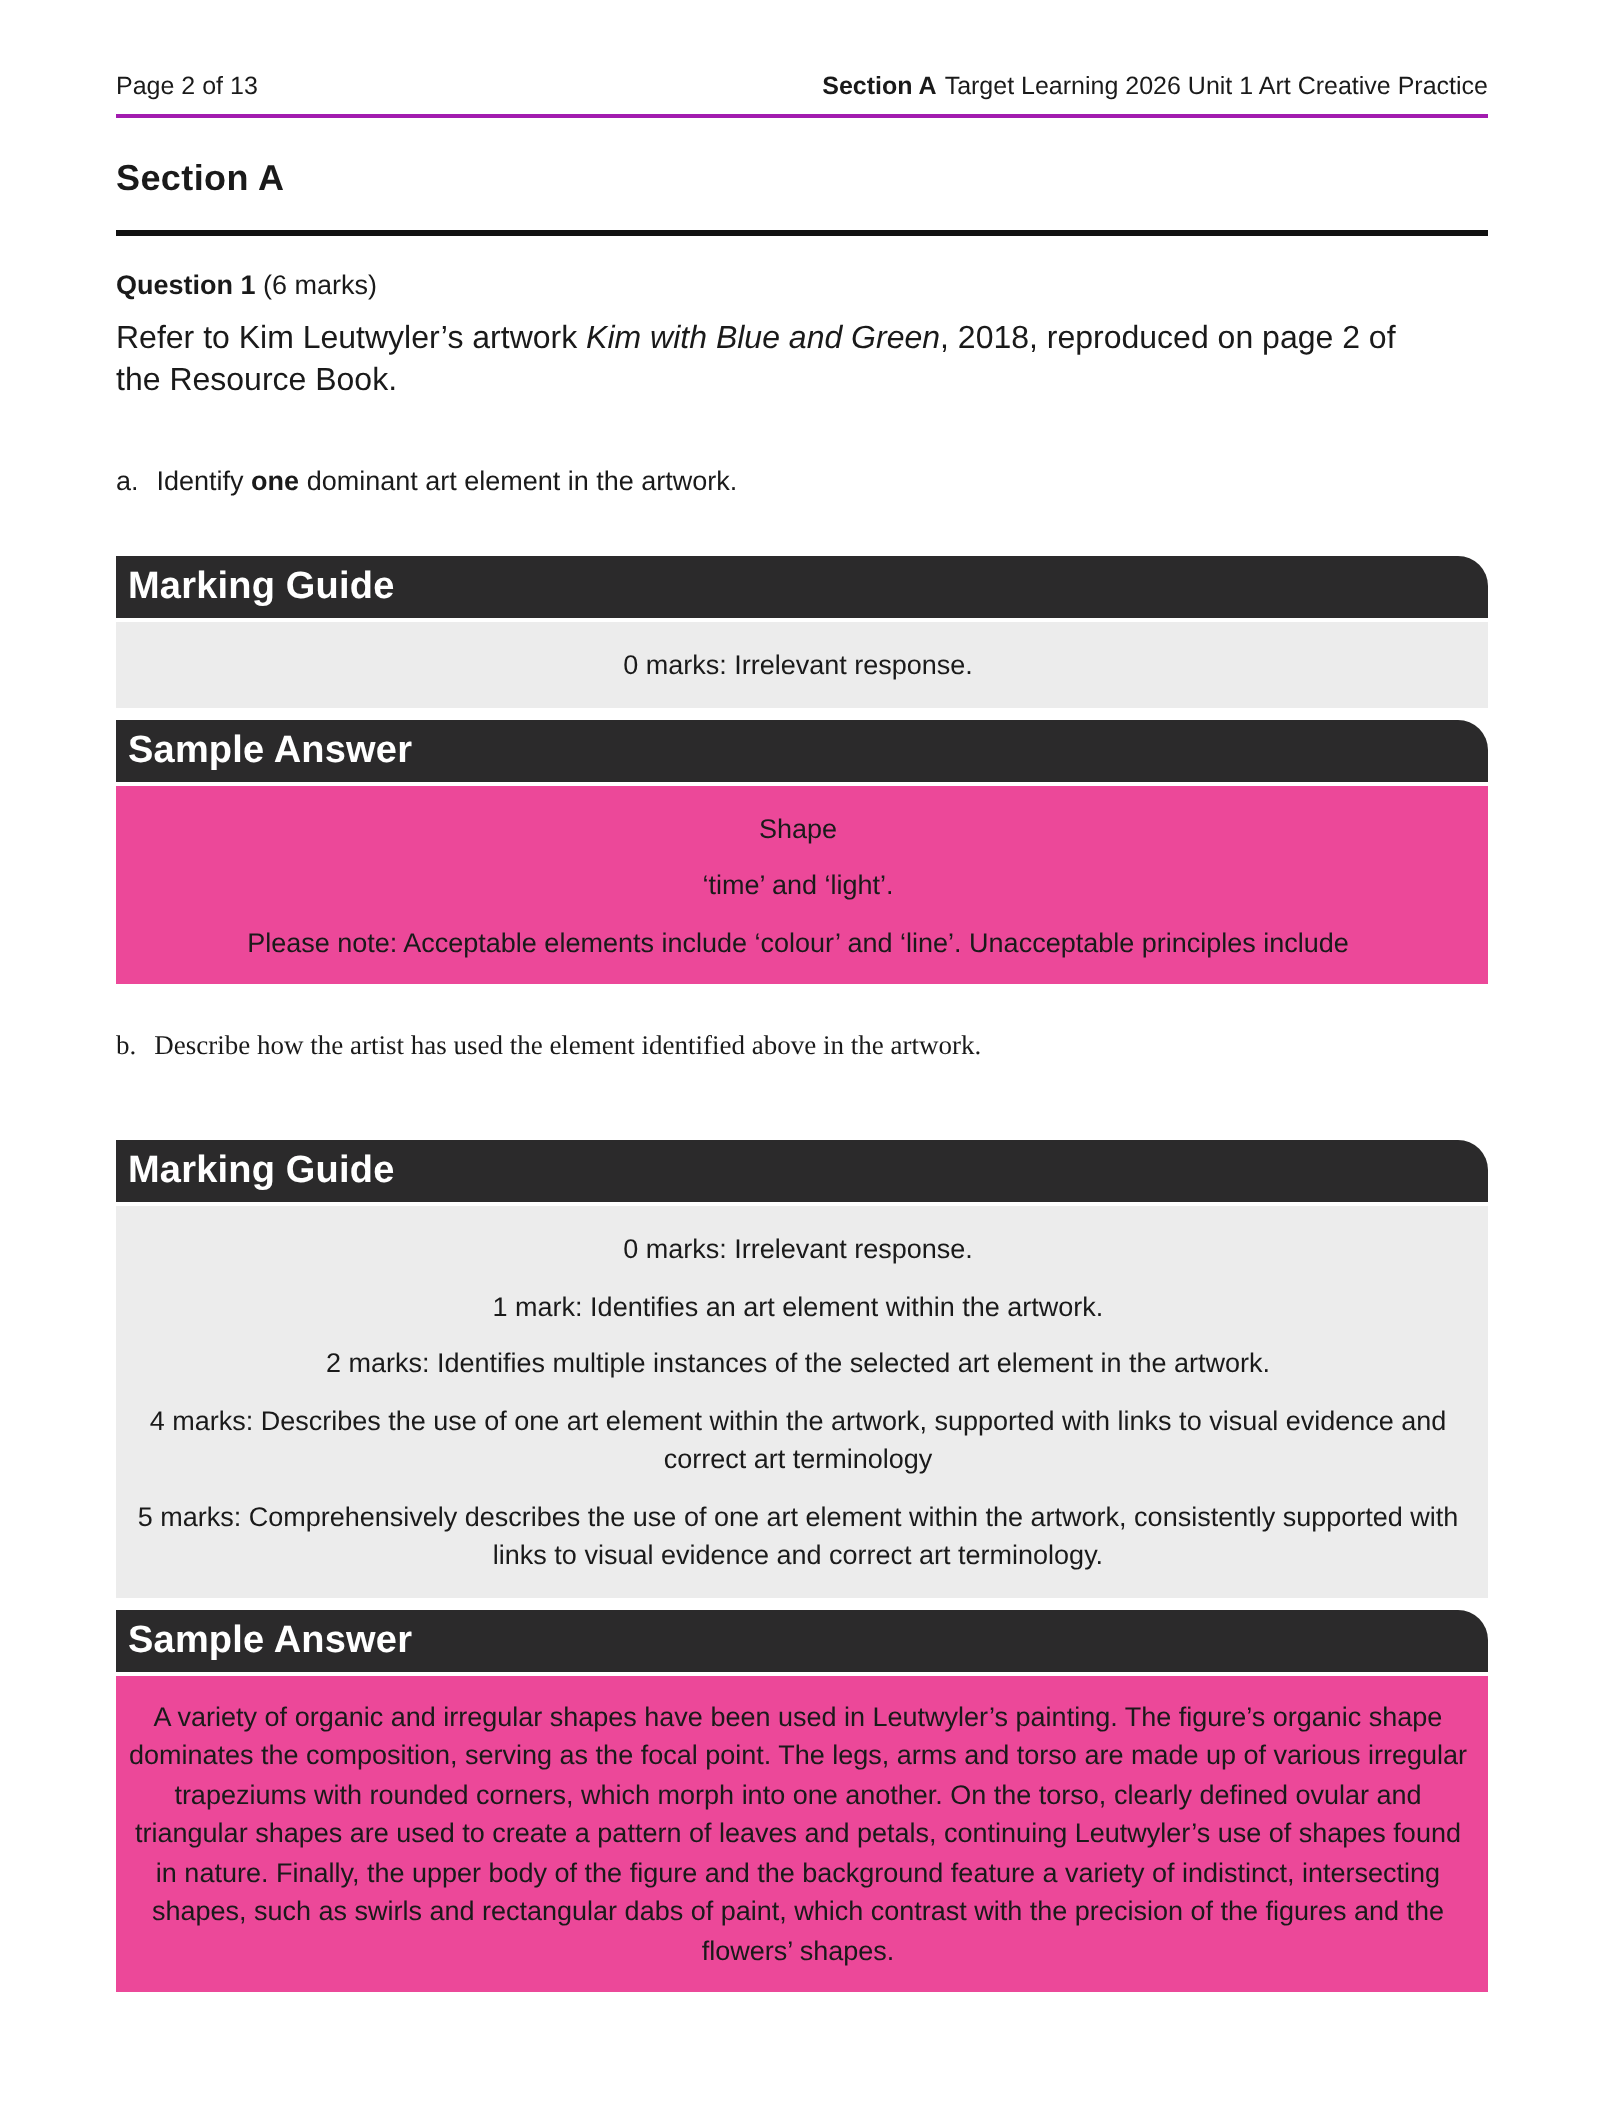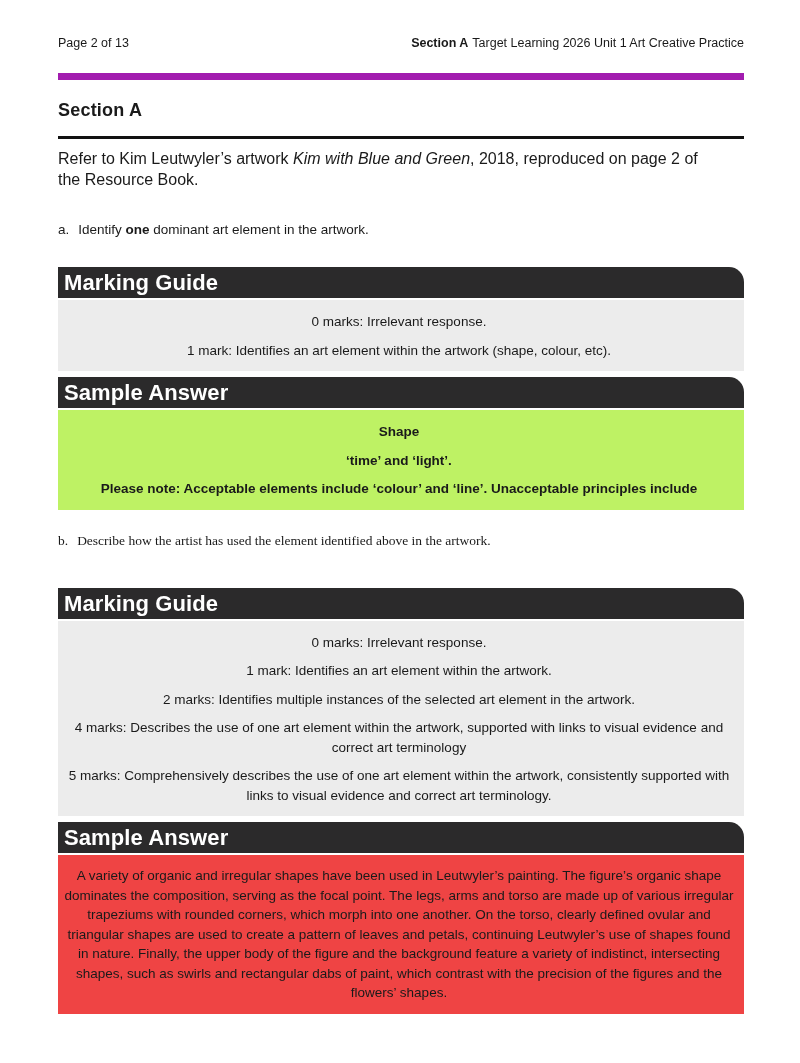--- a/index.html
+++ b/index.html
@@ -14,22 +14,22 @@
     box-sizing: border-box;
     padding: 36px 56px 0 58px;
     overflow: hidden;
   }
   
   .hdr {
     display: flex;
     justify-content: space-between;
     align-items: baseline;
     font-size: 12.5px;
-    padding-bottom: 23px;
-    border-bottom: 7px solid #a21caf;
+    padding-bottom: 7px;
+    border-bottom: 2px solid #a21caf;
   }
   .hdr-right { text-align: left; white-space: nowrap; }
   .hdr-right b { margin-right: 4px; }
   
   .section-title {
     font-size: 18px;
     font-weight: bold;
     margin: 20px 0 0 0;
     letter-spacing: 0.2px;
   }
@@ -47,21 +47,21 @@
   #part-b { margin-top: 21px; font-family: Liberation Serif, serif; }
   
   .block-a1 { margin-top: 27px; }
   .block-a2 { margin-top: 6px; }
   .block-b1 { margin-top: 37px; }
   .block-b2 { margin-top: 6px; }
   .banner {
     height: 31px;
     line-height: 31px;
     color: #ffffff;
-    font-size: 22px;
+    font-size: 19px;
     font-weight: bold;
     padding-left: 6px;
     border-top-right-radius: 15px;
     letter-spacing: 0.1px;
     margin-bottom: 2px;
   }
   .panel {
     padding: 3px 10px 11px 6px;
     font-size: 13.5px;
     line-height: 19.5px;
@@ -78,40 +78,42 @@
   <div class="hdr">
     <span>Page 2 of 13</span>
     <span class="hdr-right">
       <b>Section A</b><span>Target Learning 2026 Unit 1 Art Creative Practice</span>
     </span>
   </div>
 
   <div class="section-title">Section A</div>
   <div class="thick-rule"></div>
 
+  <div class="q-title">
+    <b>Question 1</b><span> (6 marks)</span>
+  </div>
 
   <div class="q-intro">
     <span>Refer to Kim Leutwyler’s artwork </span><i>Kim with Blue and Green</i><span>, 2018, reproduced on page 2 of the Resource Book.</span>
   </div>
 
   <div class="q-part" id="part-a">
     <span class="letter">a.</span><span>Identify </span><b>one</b><span> dominant art element in the artwork.</span>
   </div>
 
   <div class="block-a1">
     <div class="banner" style="background: rgb(43, 42, 43);">Marking Guide</div>
     <div class="panel" style="background: rgb(236, 236, 236);">
       <div class="item">0 marks: Irrelevant response.</div>
-      <div class="item">1 mark: Identifies an art element within the artwork (shape, colour, etc).</div>
     </div>
   </div>
 
   <div class="block-a2">
     <div class="banner" style="background: rgb(43, 42, 43);">Sample Answer</div>
-    <div class="panel" style="background: #bef264; font-weight: bold;">
+    <div class="panel" style="background: #ec4899;">
       <div class="item">Shape</div>
       <div class="item">‘time’ and ‘light’.</div>
       <div class="item">Please note: Acceptable elements include ‘colour’ and ‘line’. Unacceptable principles include</div>
     </div>
   </div>
 
   <div class="q-part" id="part-b">
     <span class="letter">b.</span><span>Describe how the artist has used the element identified above in the artwork.</span>
   </div>
 
@@ -121,18 +123,18 @@
       <div class="item">0 marks: Irrelevant response.</div>
       <div class="item">1 mark: Identifies an art element within the artwork.</div>
       <div class="item">2 marks: Identifies multiple instances of the selected art element in the artwork.</div>
       <div class="item">4 marks: Describes the use of one art element within the artwork, supported with links to visual evidence and correct art terminology</div>
       <div class="item">5 marks: Comprehensively describes the use of one art element within the artwork, consistently supported with links to visual evidence and correct art terminology.</div>
     </div>
   </div>
 
   <div class="block-b2">
     <div class="banner" style="background: rgb(43, 42, 43);">Sample Answer</div>
-    <div class="panel" style="background: #ef4444;">
+    <div class="panel" style="background: #ec4899;">
       <div class="para">A variety of organic and irregular shapes have been used in Leutwyler’s painting. The figure’s organic shape dominates the composition, serving as the focal point. The legs, arms and torso are made up of various irregular trapeziums with rounded corners, which morph into one another. On the torso, clearly defined ovular and triangular shapes are used to create a pattern of leaves and petals, continuing Leutwyler’s use of shapes found in nature. Finally, the upper body of the figure and the background feature a variety of indistinct, intersecting shapes, such as swirls and rectangular dabs of paint, which contrast with the precision of the figures and the flowers’ shapes.</div>
     </div>
   </div>
 
 </div>
 
 </body></html>

